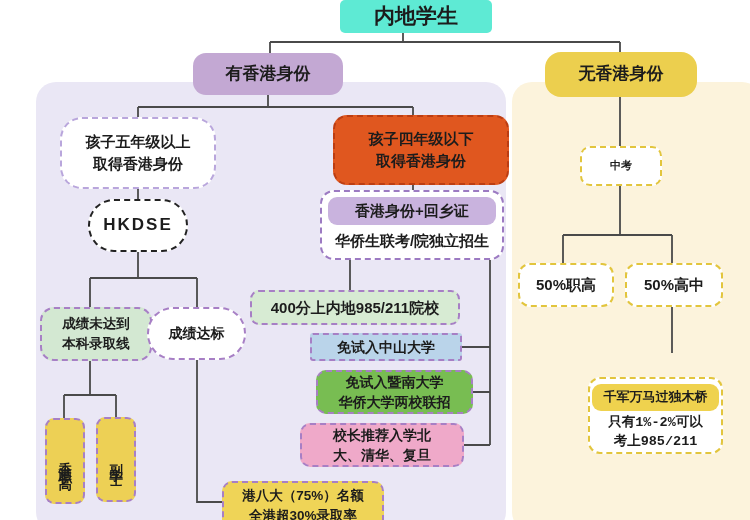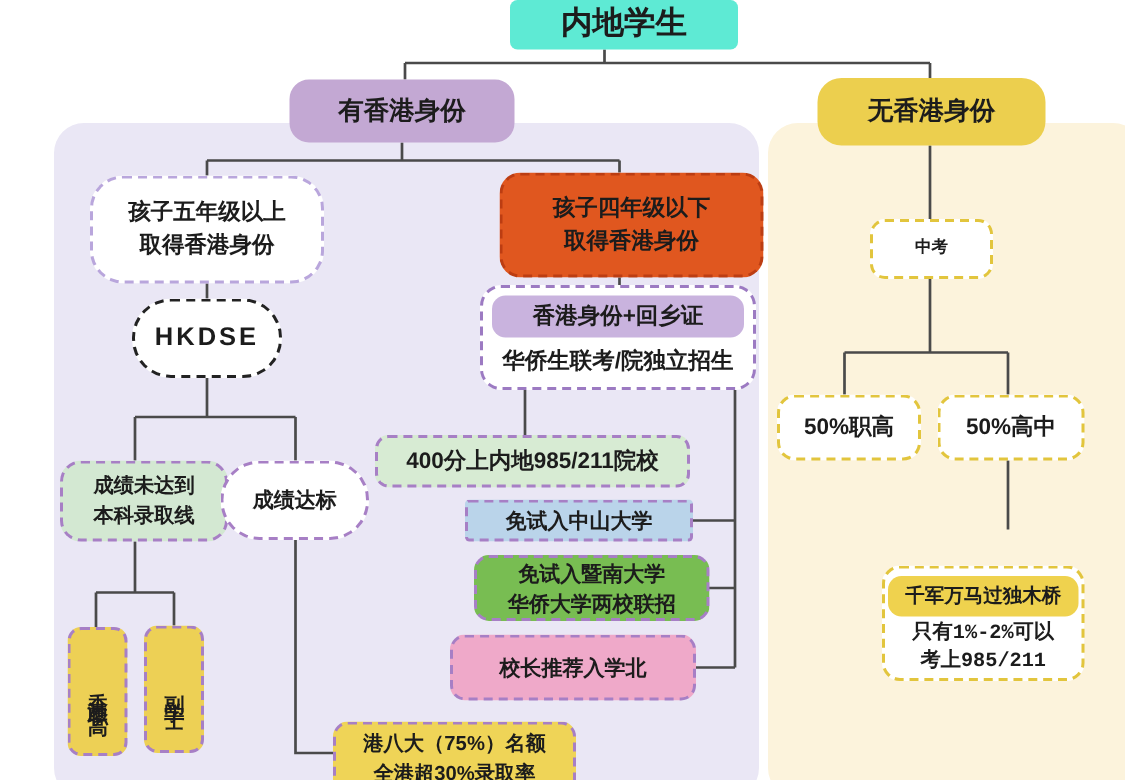--- a/index.html
+++ b/index.html
@@ -92,20 +92,21 @@
 
   <div class="node zhongshan">免试入中山大学</div>
 
   <div class="node jinan">
     <span>免试入暨南大学</span>
     <span>华侨大学两校联招</span>
   </div>
 
   <div class="node principal">
     <span>校长推荐入学北</span>
+    <span>大、清华、复旦</span>
   </div>
 
   <div class="node notreach">
     <span>成绩未达到</span>
     <span>本科录取线</span>
   </div>
 
   <div class="node reach">成绩达标</div>
 
   <div class="node vert vocational">香港职高</div>

